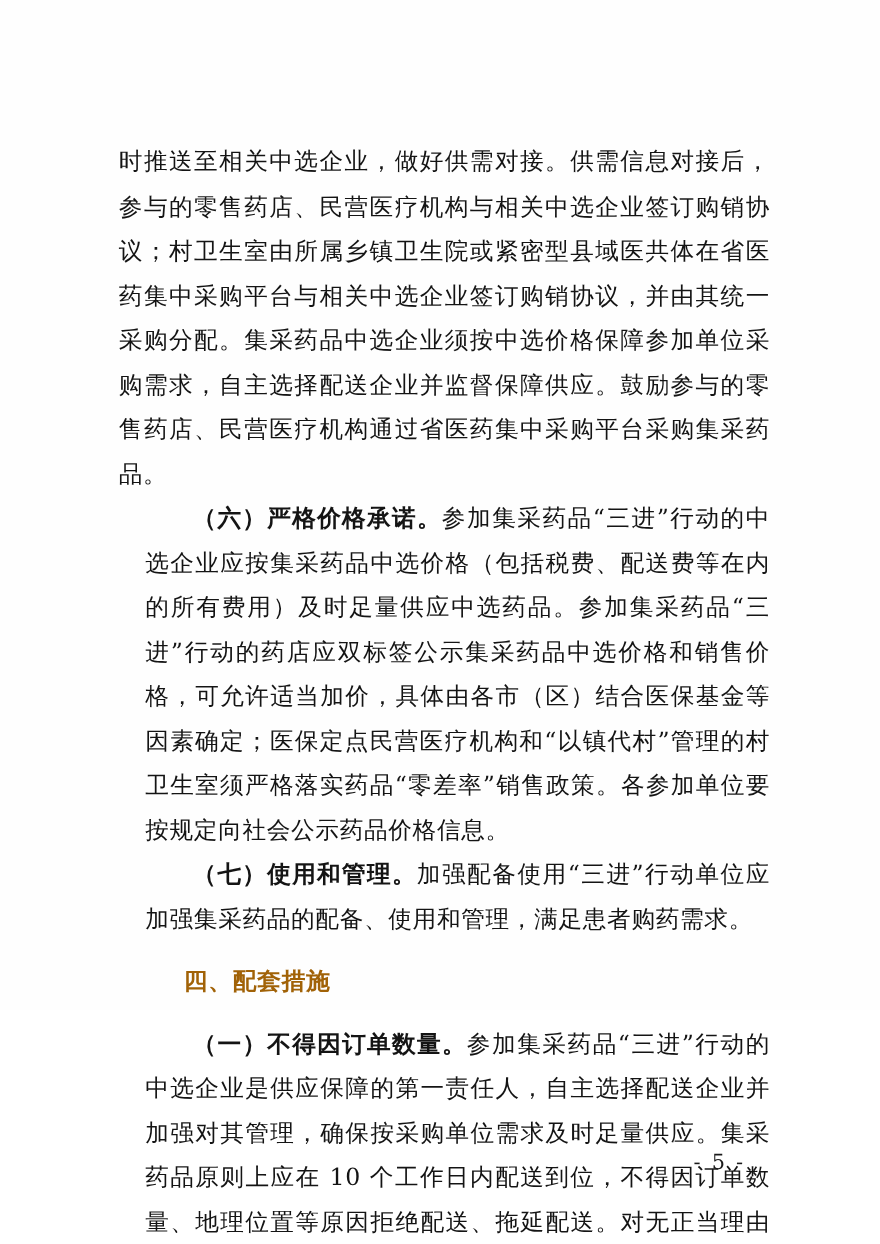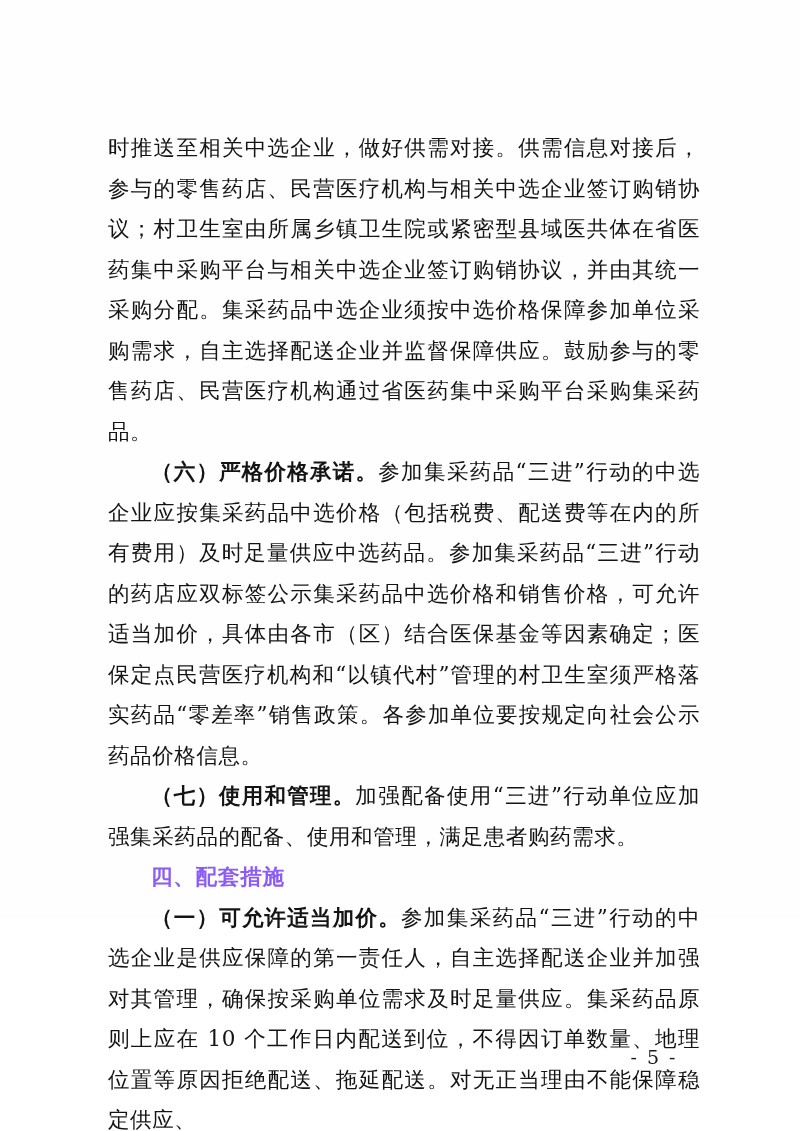--- a/index.html
+++ b/index.html
@@ -34,33 +34,34 @@
     font-size: 21.5px;
     line-height: 40.5px;
     letter-spacing: 0.6px;
     text-align: justify;
     text-justify: inter-ideograph;
     color: #141414;
     font-family: "DejaVu Serif", serif;
   }
   p.indent {
     text-indent: 43px;
+    margin-left: 24px;
   }
   .heading-run {
     font-weight: bold;
     letter-spacing: 0.4px;
   }
   p.section-heading {
-    margin: 0;
+    margin: 16px;
     font-size: 21.5px;
     line-height: 40.5px;
     letter-spacing: 0.8px;
     font-weight: bold;
     text-indent: 43px;
-    color: #8b5cf6;
+    color: #a16207;
   }
   .page-number {
     position: absolute;
     left: 0;
     right: 0;
     top: 1046px;
     text-align: center;
     font-size: 19px;
     letter-spacing: 2px;
     color: #1a1a1a;
@@ -85,21 +86,21 @@
       <span class="heading-run">（六）严格价格承诺。</span><span>参加集采药品“三进”行动的中选企业应按集采药品中选价格（包括税费、配送费等在内的所有费用）及时足量供应中选药品。参加集采药品“三进”行动的药店应双标签公示集采药品中选价格和销售价格，可允许适当加价，具体由各市（区）结合医保基金等因素确定；医保定点民营医疗机构和“以镇代村”管理的村卫生室须严格落实药品“零差率”销售政策。各参加单位要按规定向社会公示药品价格信息。</span>
     </p>
 
     <p class="para indent">
       <span class="heading-run">（七）使用和管理。</span><span>加强配备使用“三进”行动单位应加强集采药品的配备、使用和管理，满足患者购药需求。</span>
     </p>
 
     <p class="section-heading">四、配套措施</p>
 
     <p class="para indent">
-      <span class="heading-run">（一）可允许适当加价。</span><span>参加集采药品“三进”行动的中选企业是供应保障的第一责任人，自主选择配送企业并加强对其管理，确保按采购单位需求及时足量供应。集采药品原则上应在 10 个工作日内配送到位，不得因订单数量、地理位置等原因拒绝配送、拖延配送。对无正当理由不能保障稳定供应、</span>
+      <span class="heading-run">（一）不得因订单数量。</span><span>参加集采药品“三进”行动的中选企业是供应保障的第一责任人，自主选择配送企业并加强对其管理，确保按采购单位需求及时足量供应。集采药品原则上应在 10 个工作日内配送到位，不得因订单数量、地理位置等原因拒绝配送、拖延配送。对无正当理由不能保障稳定供应、</span>
     </p>
 
   </div>
 
   <div class="page-number">
     <span class="num-inner">- 5 -</span>
   </div>
 </div>
 
 </body></html>

